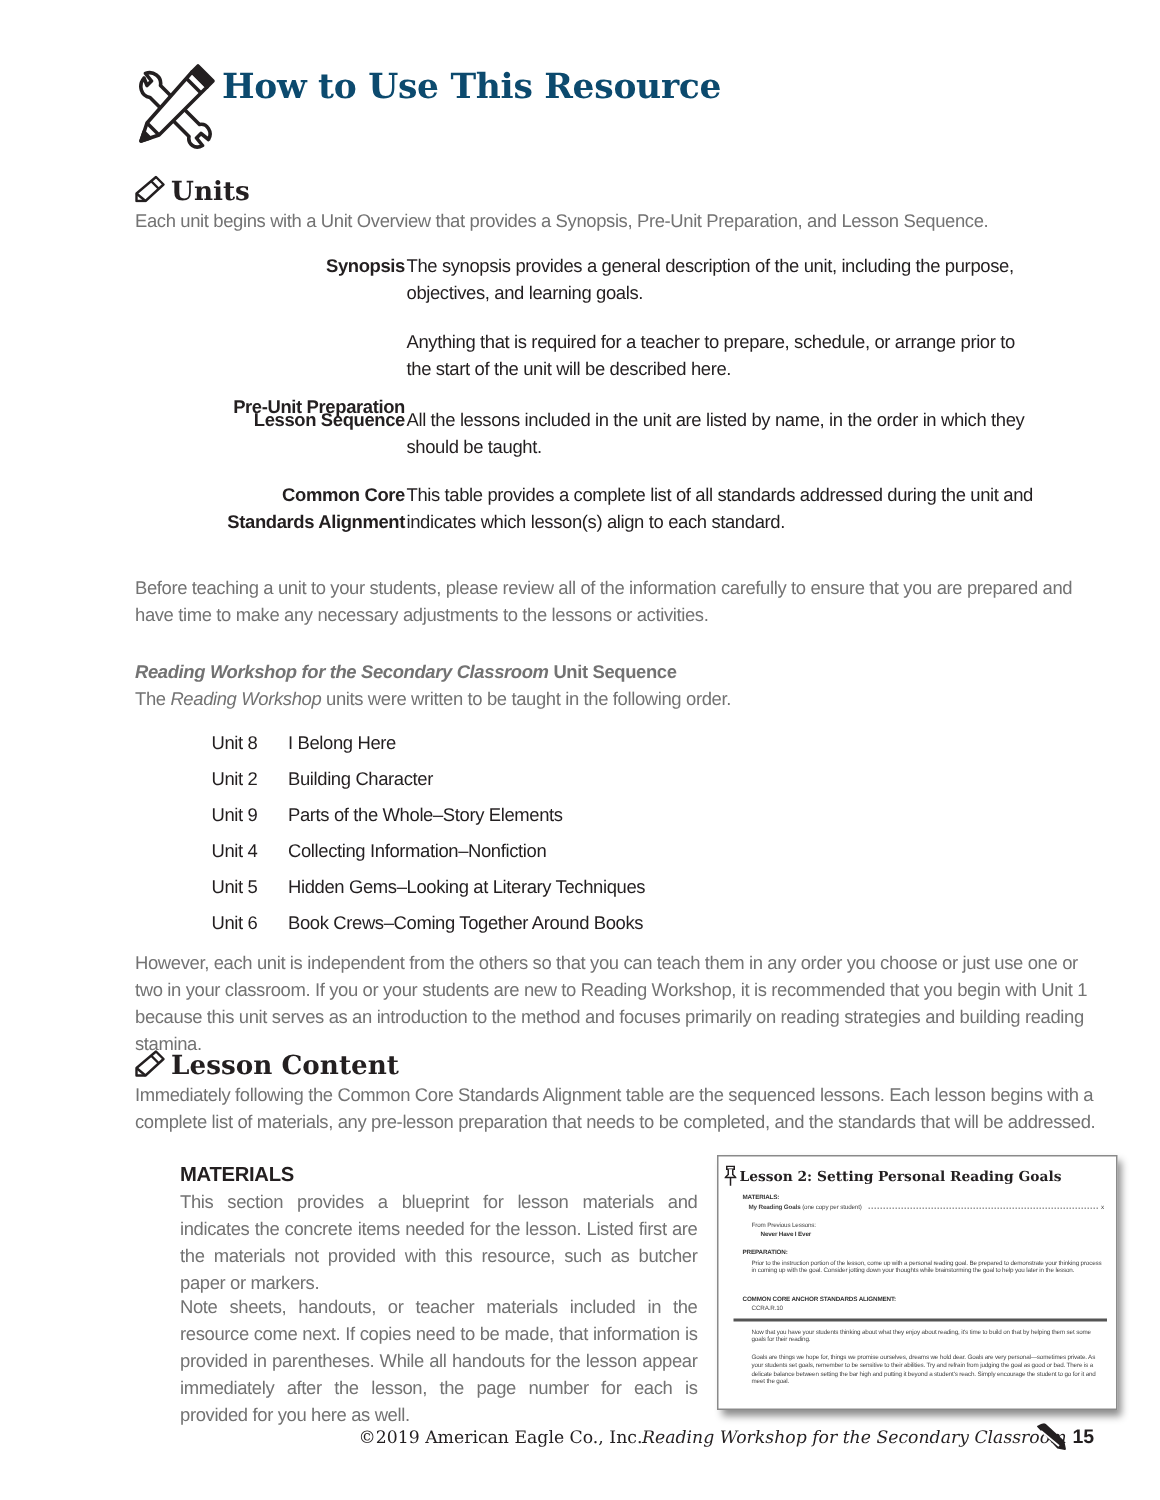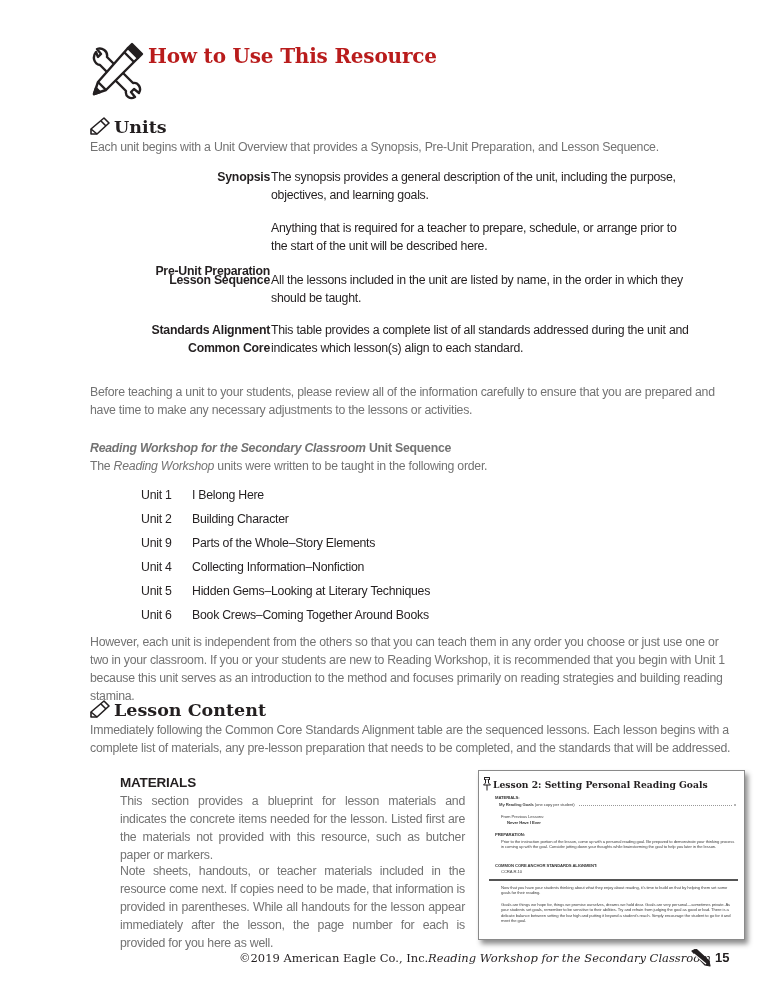--- a/index.html
+++ b/index.html
@@ -3,21 +3,21 @@
 <meta charset="utf-8">
 <style>
   html, body { margin: 0; padding: 0; background: #ffffff; }
   body { width: 773px; height: 1000px; position: relative; overflow: hidden; color: #231f20;
          font-family: "Liberation Sans", sans-serif; }
   .abs { position: absolute; }
 
   
   .title-icon { left: 88px; top: 42px; width: 58px; height: 58px; }
   .title { left: 148px; top: 44px; font-family: "DejaVu Serif", serif; font-weight: bold;
-           font-size: 20px; letter-spacing: -0.2px; color: #b91c1c; }
+           font-size: 23px; letter-spacing: -0.2px; color: #0c4a6e; }
 
   
   .sec-head { font-family: "DejaVu Serif", serif; font-weight: bold; font-size: 17.5px; color: #231f20; }
   .sec-head .pencil { display: inline-block; width: 20px; height: 18px; vertical-align: -2px; margin-right: 4px; }
 
   .body-text { font-family: "Liberation Sans", sans-serif; font-size: 12.3px; line-height: 18px;
                color: #737373; letter-spacing: -0.25px; }
 
   
   .def-row { position: absolute; left: 90px; width: 600px; }
@@ -93,32 +93,32 @@
 <div class="def-row" style="top:219px;">
   <div class="def-term" style="right:auto; left:0;margin-top:43px;"><span>Pre-Unit Preparation</span></div>
   <div class="def-desc">Anything that is required for a teacher to prepare, schedule, or arrange prior to the start of the unit will be described here.</div>
 </div>
 <div class="def-row" style="top:271px;">
   <div class="def-term" style="right:auto; left:0;"><span>Lesson Sequence</span></div>
   <div class="def-desc">All the lessons included in the unit are listed by name, in the order in which they should be taught.</div>
 </div>
 <div class="def-row" style="top:321px;">
   <div class="def-term" style="right:auto; left:0;">
+    <div>Common Core</div>
     <div>Standards Alignment</div>
-    <div>Common Core</div>
   </div>
   <div class="def-desc">This table provides a complete list of all standards addressed during the unit and indicates which lesson(s) align to each standard.</div>
 </div>
 
 <div class="abs body-text" style="left:90px; top:383px; width:650px;">Before teaching a unit to your students, please review all of the information carefully to ensure that you are prepared and have time to make any necessary adjustments to the lessons or activities.</div>
 
 <div class="abs body-text" style="left:90px; top:439px; width:650px; font-weight:bold;"><i>Reading Workshop for the Secondary Classroom</i><span> Unit Sequence</span></div>
 <div class="abs body-text" style="left:90px; top:457px; width:650px;"><span>The </span><i>Reading Workshop</i><span> units were written to be taught in the following order.</span></div>
 
-<div class="unit-row" style="top:486px;"><span class="unit-num">Unit 1</span><span>I Belong Here</span></div>
+<div class="unit-row" style="top:486px;"><span class="unit-num">Unit 8</span><span>I Belong Here</span></div>
 <div class="unit-row" style="top:510px;"><span class="unit-num">Unit 2</span><span>Building Character</span></div>
 <div class="unit-row" style="top:534px;"><span class="unit-num">Unit 9</span><span>Parts of the Whole–Story Elements</span></div>
 <div class="unit-row" style="top:558px;"><span class="unit-num">Unit 4</span><span>Collecting Information–Nonfiction</span></div>
 <div class="unit-row" style="top:582px;"><span class="unit-num">Unit 5</span><span>Hidden Gems–Looking at Literary Techniques</span></div>
 <div class="unit-row" style="top:606px;"><span class="unit-num">Unit 6</span><span>Book Crews–Coming Together Around Books</span></div>
 
 <div class="abs body-text" style="left:90px; top:633px; width:650px;">However, each unit is independent from the others so that you can teach them in any order you choose or just use one or two in your classroom. If you or your students are new to Reading Workshop, it is recommended that you begin with Unit 1 because this unit serves as an introduction to the method and focuses primarily on reading strategies and building reading stamina.</div>
 
 <div class="abs sec-head" style="left:90px; top:700px;">
   <span class="pencil">

